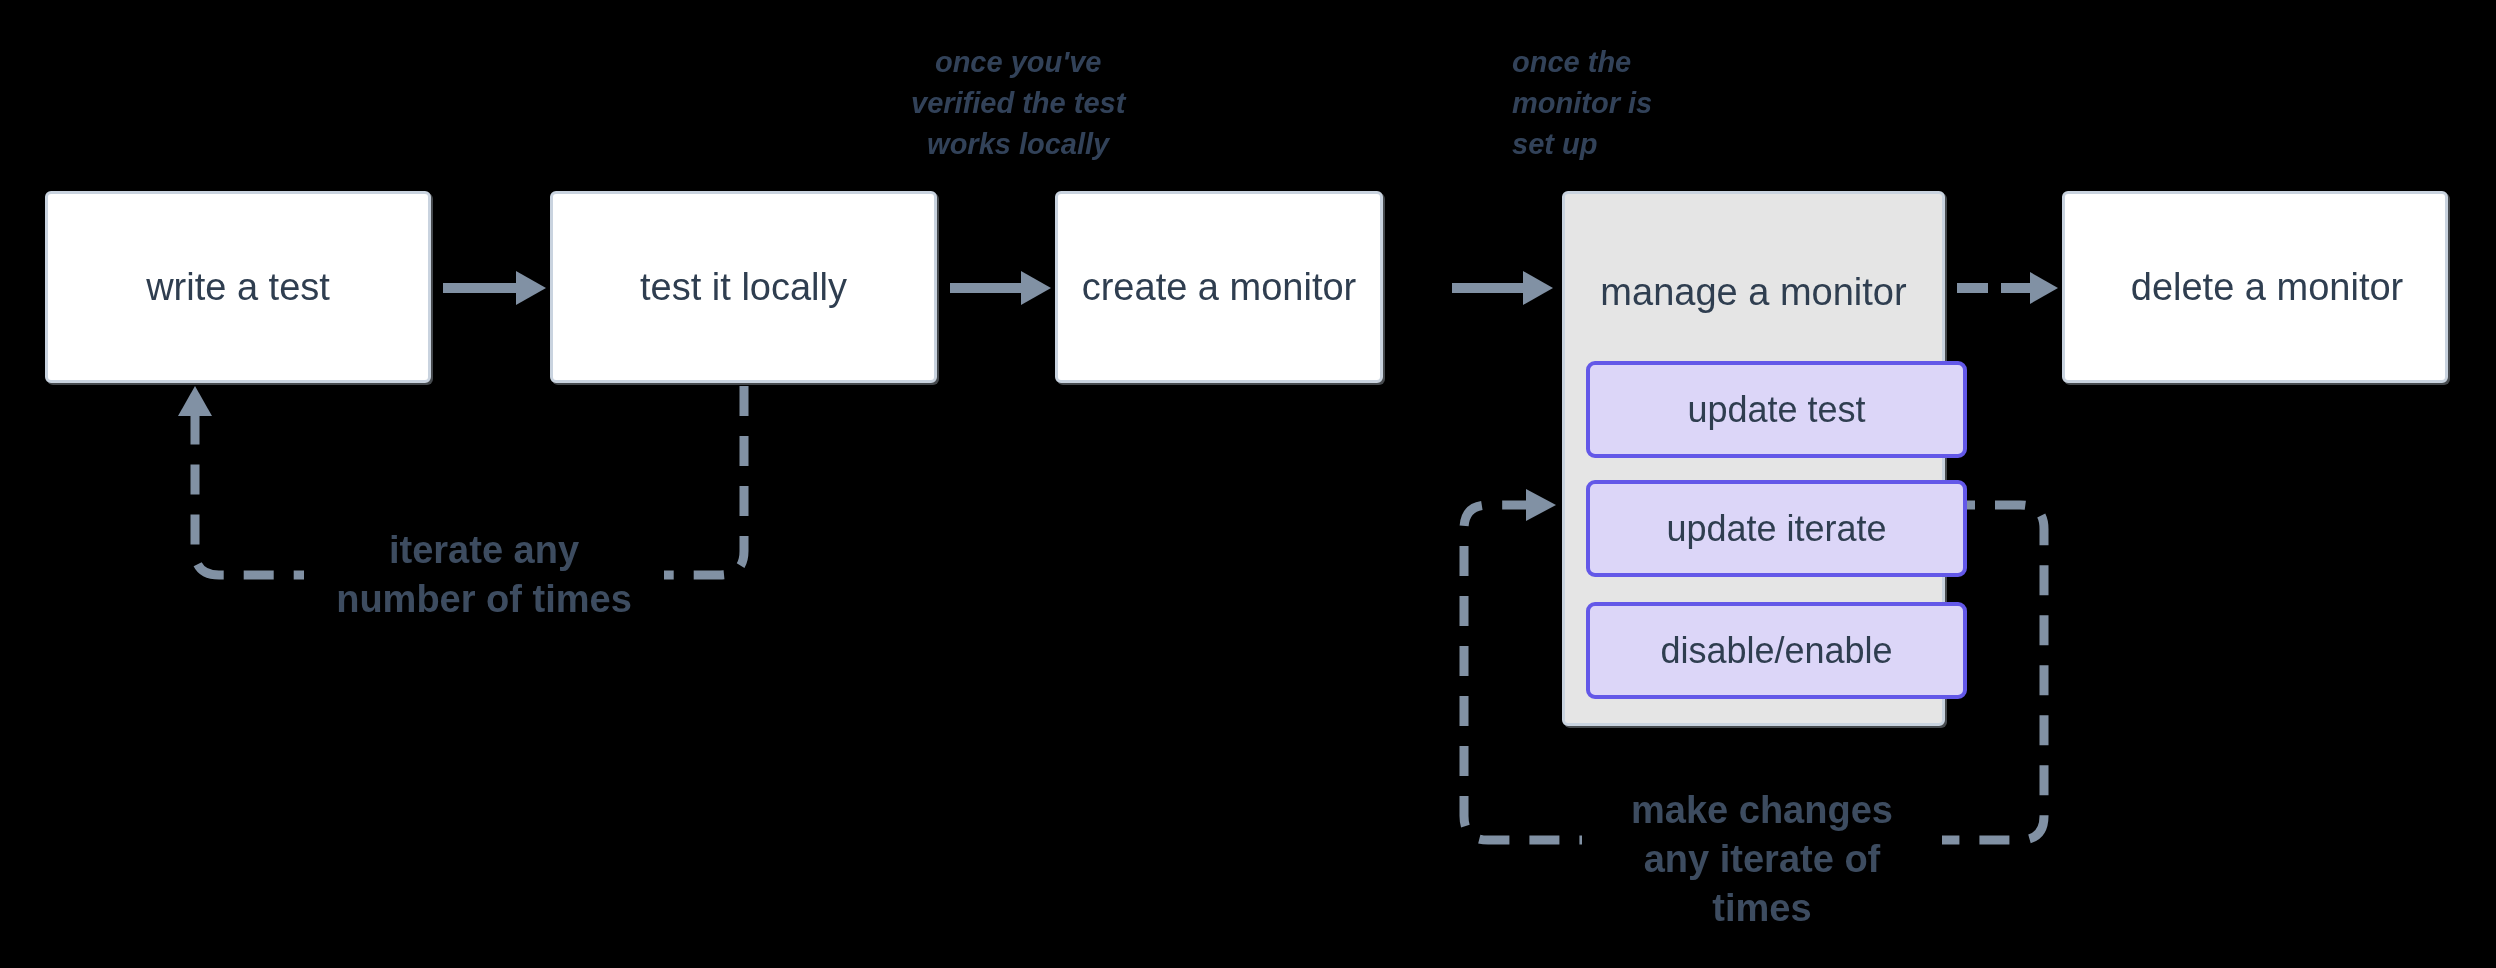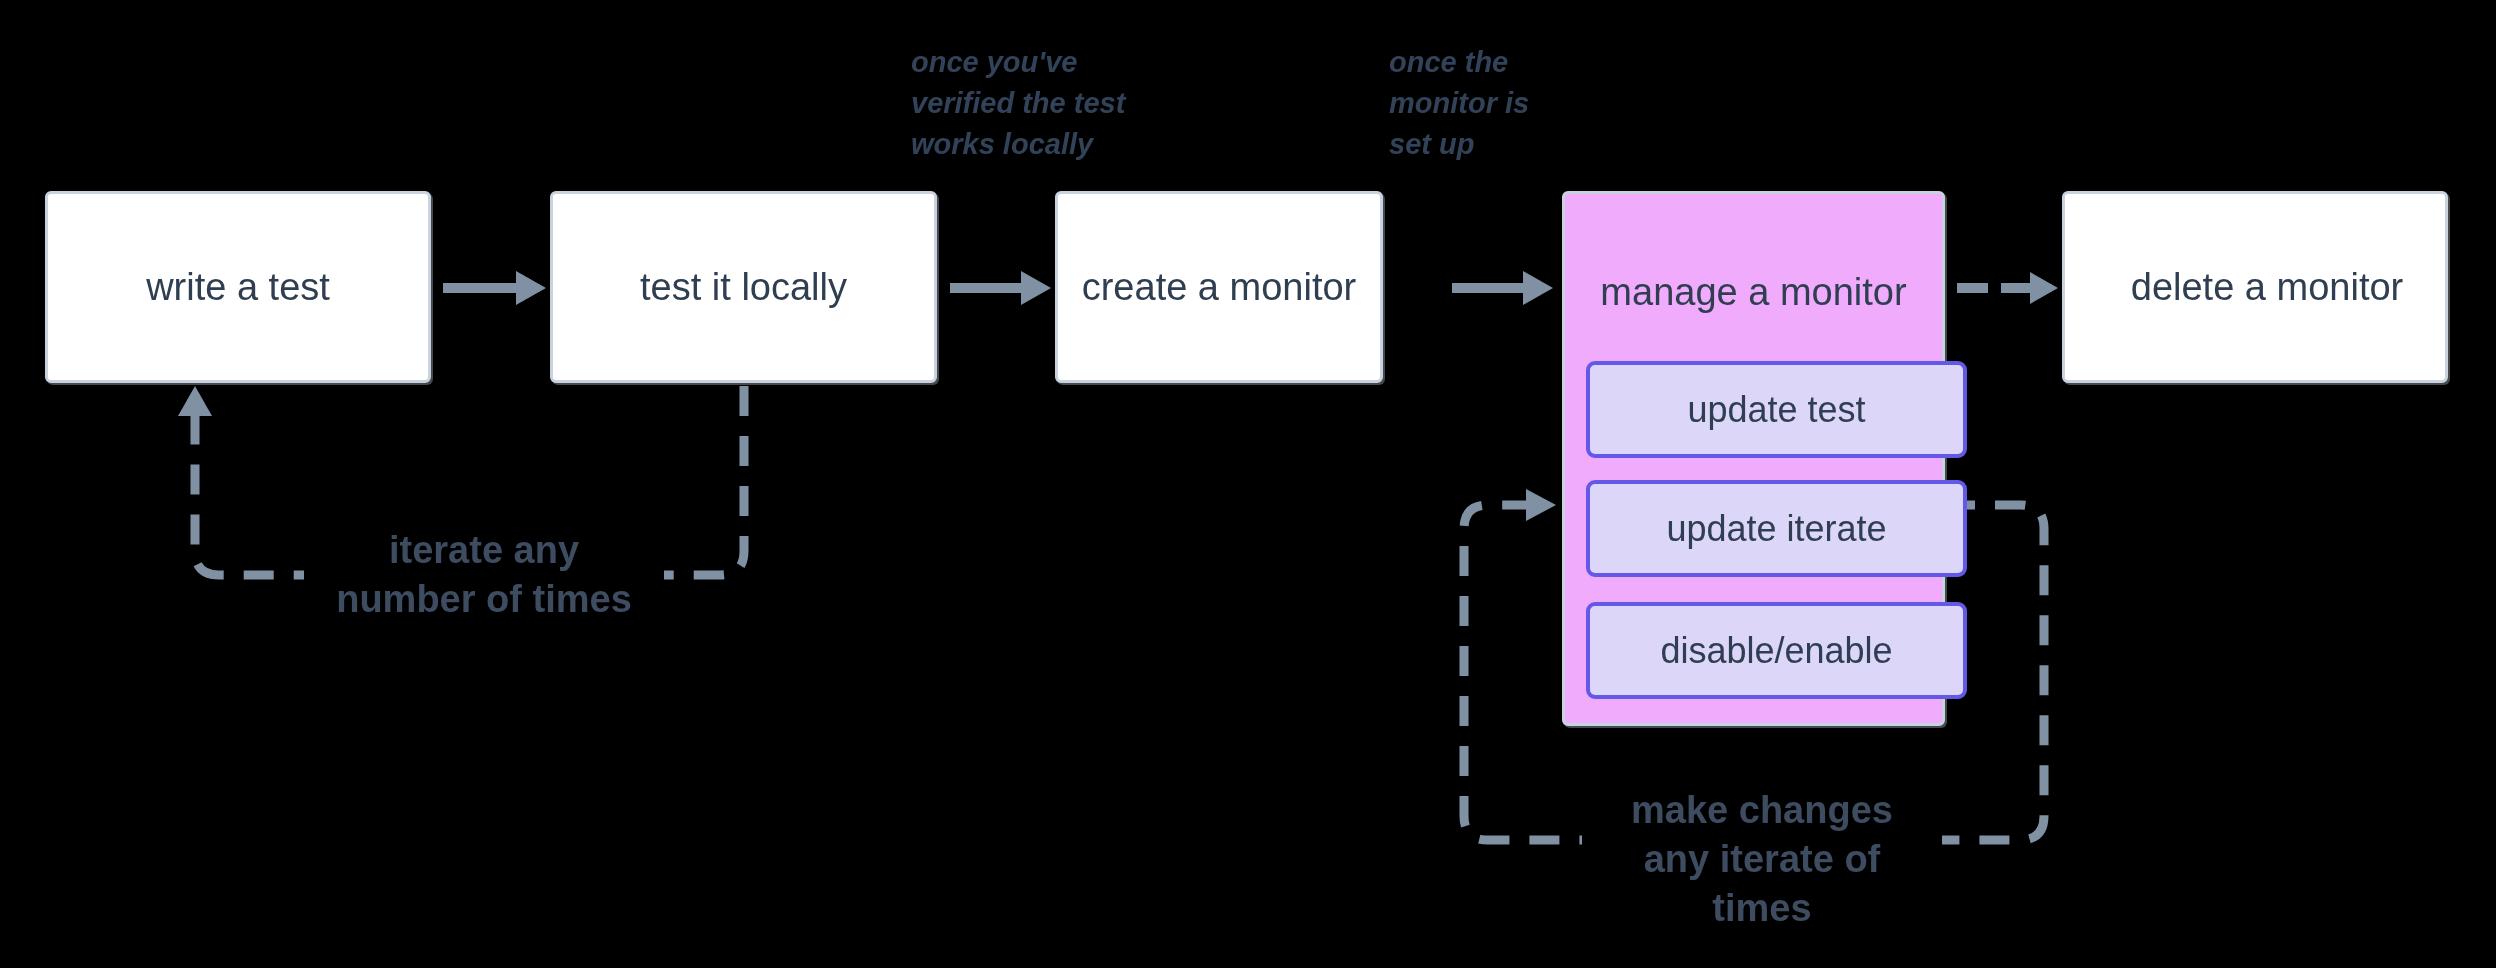--- a/index.html
+++ b/index.html
@@ -40,21 +40,21 @@
     font-size: 38px;
     line-height: 48px;
     white-space: nowrap;
   }
   .node-tall {
     position: absolute;
     left: 1562px;
     top: 191px;
     width: 383px;
     height: 535px;
-    background: #f0abfc;
+    background: #e5e5e5;
     border: 3px solid #c9d3df;
     border-radius: 6px;
     box-sizing: border-box;
     box-shadow: 2px 2px 0 rgba(201,211,223,0.35);
   }
   .node-tall .node-label {
     position: absolute;
     left: 0;
     top: 74px;
     width: 100%;
@@ -148,27 +148,27 @@
     </div>
     <div class="subnode" style="top:408px;">
       <span class="subnode-label">disable/enable</span>
     </div>
   </div>
 
   <div class="node" style="left:2062px; width:386px;padding-left:24px;">
     <span class="node-label">delete a monitor</span>
   </div>
 
-  <div class="annotation" style="left:911px;">
+  <div class="annotation" style="left:911px;text-align:center;">
     <span>once you've</span>
     <span>verified the test</span>
     <span>works locally</span>
   </div>
 
-  <div class="annotation" style="left:1389px;">
+  <div class="annotation" style="left:1512px;">
     <span>once the</span>
     <span>monitor is</span>
     <span>set up</span>
   </div>
 
   <div class="loop-label" style="left:304px; top:526px; width:340px;">
     <span>iterate any</span>
     <span>number of times</span>
   </div>
 

